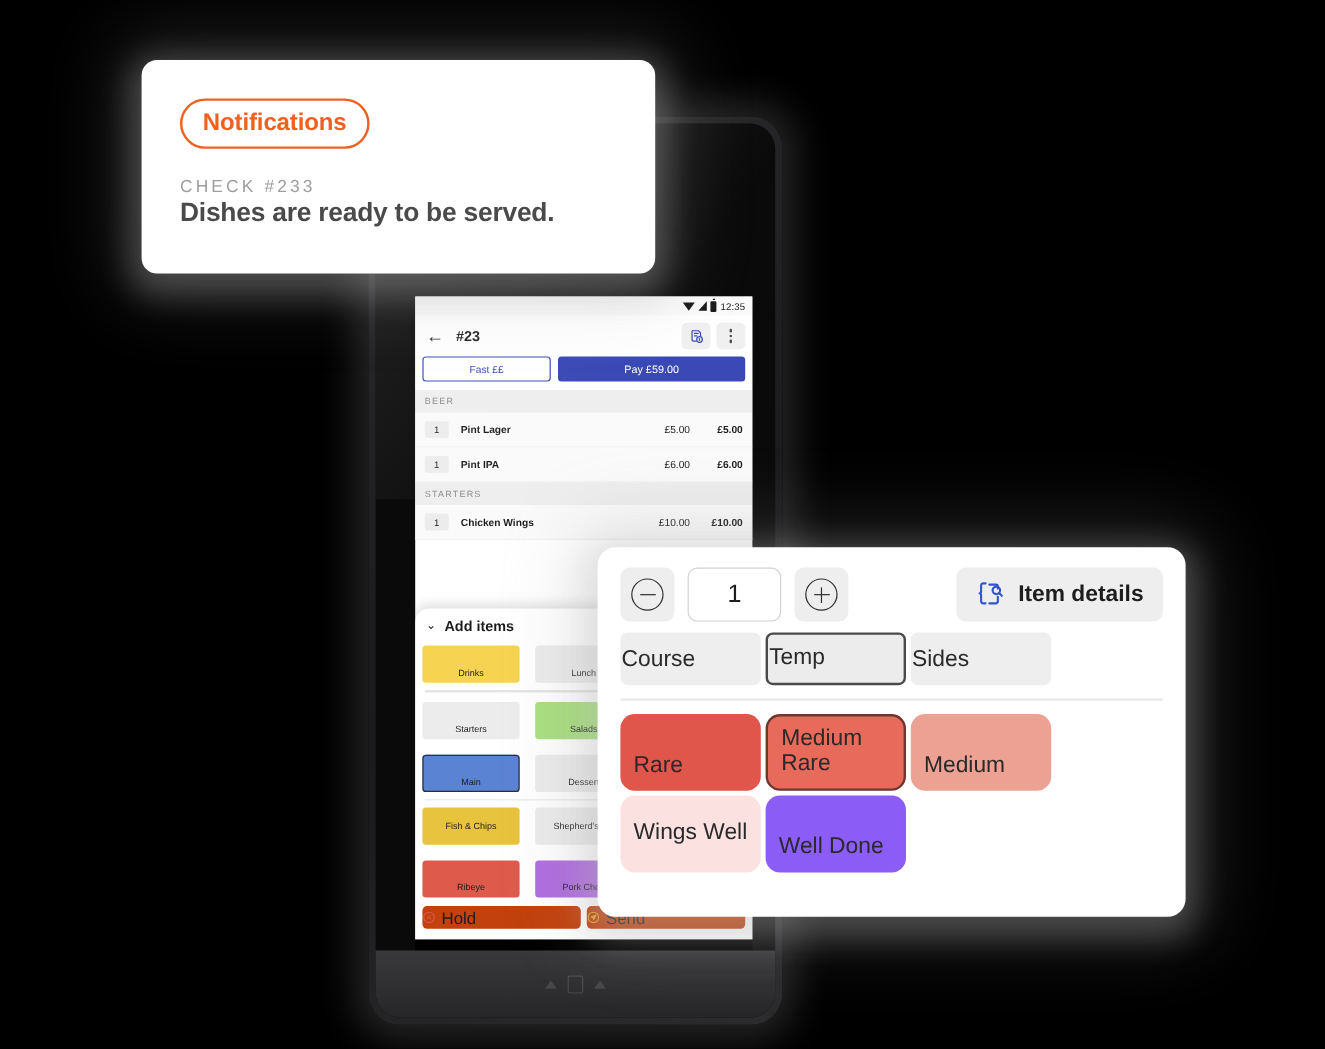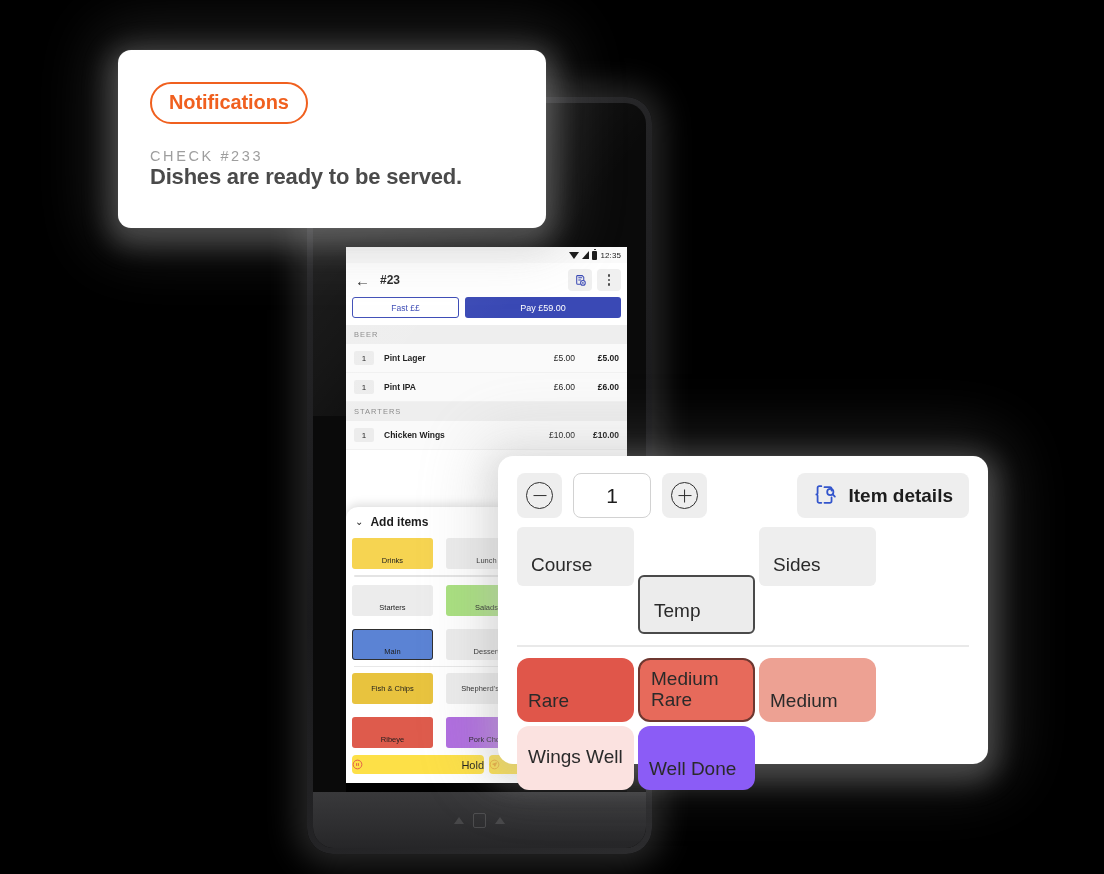--- a/index.html
+++ b/index.html
@@ -134,23 +134,23 @@
   .pager { display:flex; align-items:center; gap:5px; margin:5px 2px 7px 2px; }
   .pager-line { flex:1; height:2px; background:#e4e4e4; border-radius:2px; }
   .pager-dots { display:flex; gap:4px; }
   .pdot { width:4px;height:4px;border-radius:50%;background:#cfcfcf; }
   .pdot.on { background:#f0601f; }
 
   .divider-thin { height:1px; background:#e8e8e8; margin:6px 2px; }
 
   .sendrow { display:flex; gap:5px; margin-top:7px; }
   .sbtn {
-    flex:1; height:19px; border-radius:4px; background:#fde047;
-    display:flex; align-items:center; justify-content:space-between; gap:5px;
-    font-size:11px; color:#1d1d1d;
+    flex:1; height:19px; border-radius:4px; background:#c2410c;
+    display:flex; align-items:center; justify-content:flex-start; gap:5px;
+    font-size:14px; color:#1d1d1d;
   }
 
   
   #notif {
     position:absolute; left:118px; top:50px; width:428px; height:178px;
     background:#fff; border-radius:13px; padding:32px 0 0 32px; z-index:8;
   }
   .notif-pill {
     display:inline-block; border:2.5px solid #f0601f; border-radius:22px;
     color:#f0601f; font-size:20px; font-weight:700; padding:7px 17px 8px 17px;
@@ -178,25 +178,25 @@
   }
   .mp-spacer{flex:1;}
   .item-details {
     height:45px; border-radius:8px; background:#eeeeee; display:flex;
     align-items:center; gap:10px; padding:0 16px;
   }
   .item-details span { font-size:19px; font-weight:700; color:#1d1d1d; }
 
   .tabs { display:flex; gap:4px; margin-top:9px; }
   .mtab {
-    width:117px;height:59px;border-radius:6px;background:#eeeeee;
-    display:flex;align-items:flex-end; padding:0 0 10px 14px;
+    width:117px;height:44px;border-radius:6px;background:#eeeeee;
+    display:flex;align-items:flex-end; padding:0 0 10px 1px;
     font-size:19px; color:#2a2a2a;
   }
-  .mtab.sel { border:2.2px solid #4a4a4a; background:#ececec;margin-top:48px; }
+  .mtab.sel { border:2.2px solid #4a4a4a; background:#ececec; }
   .mp-rule { height:1.6px; background:#e9e9e9; margin:11px 0 11px 0; }
 
   .opts { display:flex; flex-wrap:wrap; gap:4px; }
   .opt {
     width:117px;height:64px;border-radius:12px;
     display:flex;align-items:flex-end;padding:0 0 10px 11px;
     font-size:19px; color:#2a2a2a; line-height:1.1;
   }
   .opt.two { align-items:center; padding-bottom:0; }
   .opt.sel { border:2.2px solid #6d3730; }

